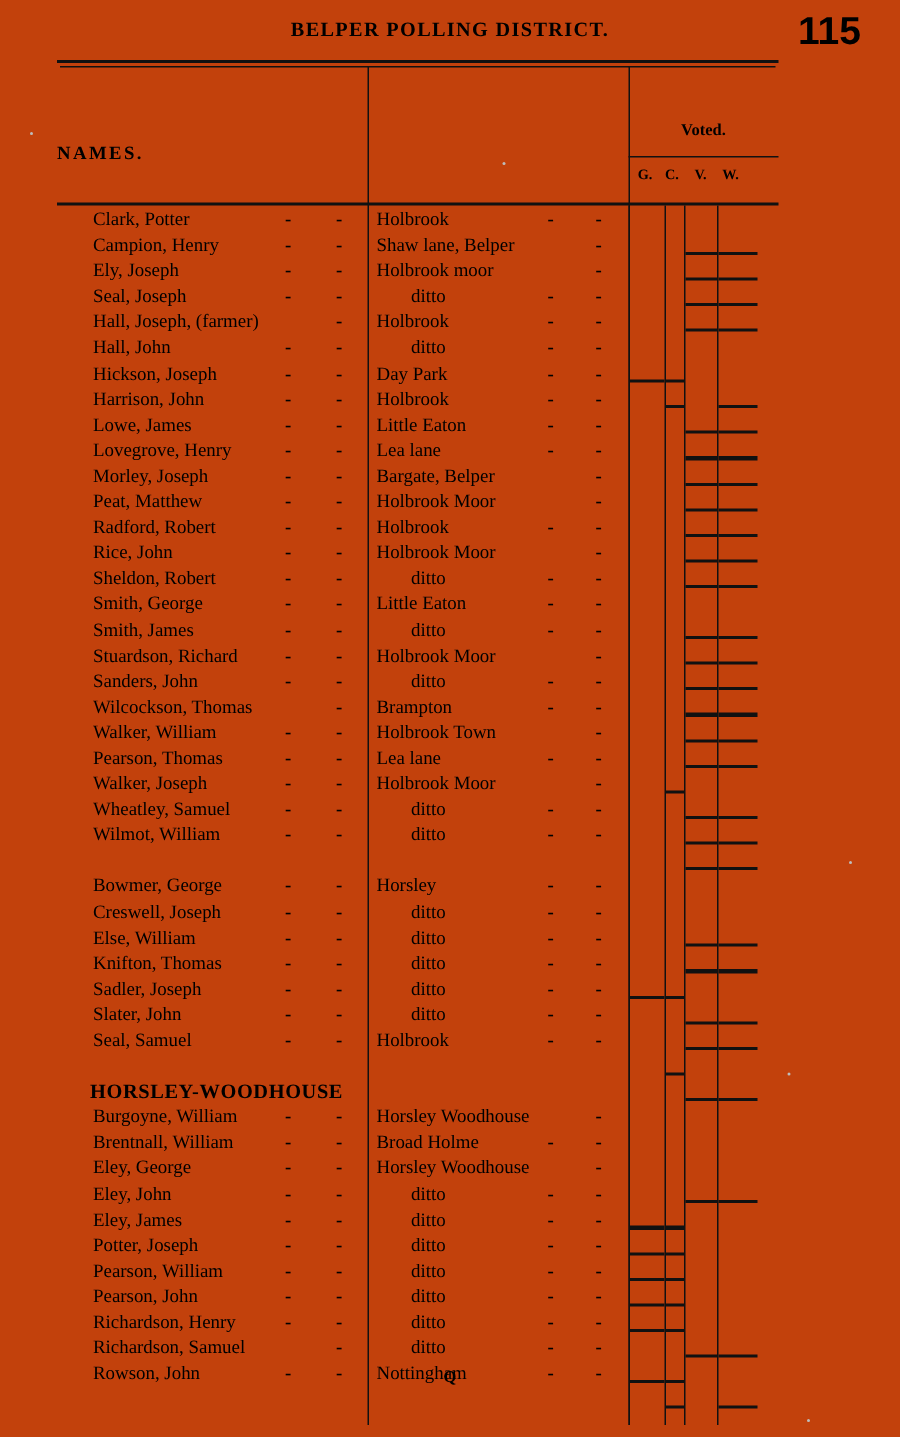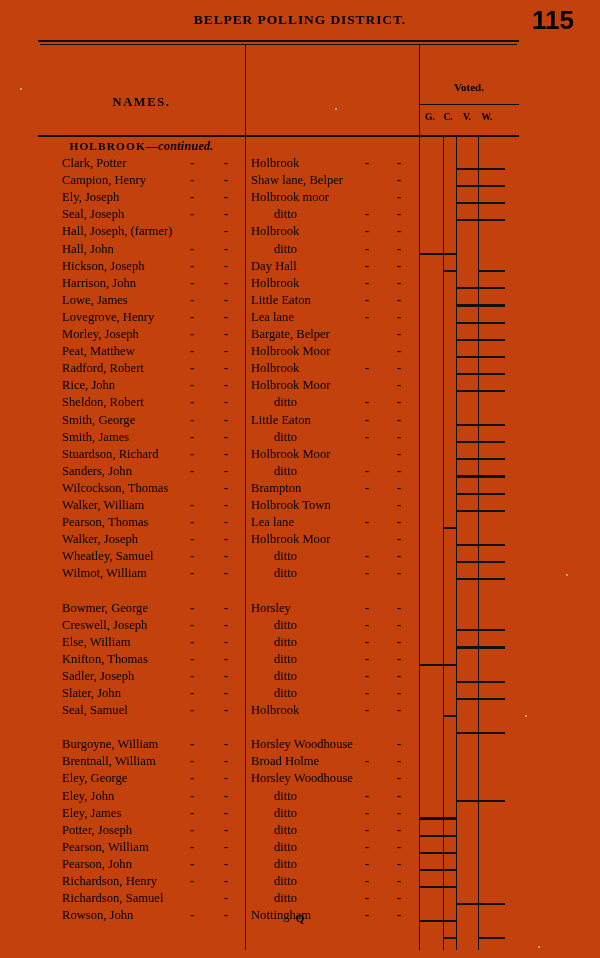--- a/index.html
+++ b/index.html
@@ -82,21 +82,21 @@
 
   
   .vr-g { left: 381px; top: 97px; height: 813px; }
   .vr-c { left: 405px; top: 97px; height: 813px; }
   .vr-v { left: 418px; top: 97px; height: 813px; }
   .vr-w { left: 440px; top: 97px; height: 813px; }
 
   
   .th-names {
     position: absolute; left: 0; top: 55px; width: 207px;
-    text-align: center; font-weight: bold; font-size: 12.5px;
+    font-weight: bold; font-size: 12.5px;
     letter-spacing: 1.6px;
   }
   .th-residence {
     position: absolute; left: 207px; top: 55px; width: 174px;
     text-align: center; font-weight: bold; font-size: 12.5px;
     letter-spacing: 1.4px;
   }
   .th-voted {
     position: absolute; left: 381px; top: 41px; width: 100px;
     text-align: center; font-weight: bold; font-size: 11px;
@@ -208,271 +208,271 @@
 
     <div class="th-names">NAMES.</div>
     <div class="th-voted">Voted.</div>
 
     <div class="th-cand g">G.</div>
     <div class="th-cand c">C.</div>
     <div class="th-cand v">V.</div>
     <div class="th-cand w">W.</div>
 
     <div class="rows" id="rows-host">
+        <div class="row">
+          <span class="nm">Clark, Potter</span>
+          <span class="nm-d1 dash">-</span>
+          <span class="nm-d2 dash">-</span>
+          <span class="rs">Holbrook</span>
+          <span class="rs-d1 dash">-</span>
+          <span class="rs-d2 dash">-</span>
+        </div>
+        <div class="row">
+          <span class="nm">Campion, Henry</span>
+          <span class="nm-d1 dash">-</span>
+          <span class="nm-d2 dash">-</span>
+          <span class="rs">Shaw lane, Belper</span>
+          <span class="rs-d2 dash">-</span>
+        </div>
+        <div class="row">
+          <span class="nm">Ely, Joseph</span>
+          <span class="nm-d1 dash">-</span>
+          <span class="nm-d2 dash">-</span>
+          <span class="rs">Holbrook moor</span>
+          <span class="rs-d2 dash">-</span>
+        </div>
+        <div class="row">
+          <span class="nm">Seal, Joseph</span>
+          <span class="nm-d1 dash">-</span>
+          <span class="nm-d2 dash">-</span>
+          <span class="rs indent">ditto</span>
+          <span class="rs-d1 dash">-</span>
+          <span class="rs-d2 dash">-</span>
+        </div>
+        <div class="row">
+          <span class="nm">Hall, Joseph, (farmer)</span>
+          <span class="nm-d2 dash">-</span>
+          <span class="rs">Holbrook</span>
+          <span class="rs-d1 dash">-</span>
+          <span class="rs-d2 dash">-</span>
+        </div>
+        <div class="row">
+          <span class="nm">Hall, John</span>
+          <span class="nm-d1 dash">-</span>
+          <span class="nm-d2 dash">-</span>
+          <span class="rs indent">ditto</span>
+          <span class="rs-d1 dash">-</span>
+          <span class="rs-d2 dash">-</span>
+        </div>
+        <div class="row">
+          <span class="nm">Hickson, Joseph</span>
+          <span class="nm-d1 dash">-</span>
+          <span class="nm-d2 dash">-</span>
+          <span class="rs">Day Park</span>
+          <span class="rs-d1 dash">-</span>
+          <span class="rs-d2 dash">-</span>
+        </div>
+        <div class="row">
+          <span class="nm">Harrison, John</span>
+          <span class="nm-d1 dash">-</span>
+          <span class="nm-d2 dash">-</span>
+          <span class="rs">Holbrook</span>
+          <span class="rs-d1 dash">-</span>
+          <span class="rs-d2 dash">-</span>
+        </div>
+        <div class="row">
+          <span class="nm">Lowe, James</span>
+          <span class="nm-d1 dash">-</span>
+          <span class="nm-d2 dash">-</span>
+          <span class="rs">Little Eaton</span>
+          <span class="rs-d1 dash">-</span>
+          <span class="rs-d2 dash">-</span>
+        </div>
+        <div class="row">
+          <span class="nm">Lovegrove, Henry</span>
+          <span class="nm-d1 dash">-</span>
+          <span class="nm-d2 dash">-</span>
+          <span class="rs">Lea lane</span>
+          <span class="rs-d1 dash">-</span>
+          <span class="rs-d2 dash">-</span>
+        </div>
+        <div class="row">
+          <span class="nm">Morley, Joseph</span>
+          <span class="nm-d1 dash">-</span>
+          <span class="nm-d2 dash">-</span>
+          <span class="rs">Bargate, Belper</span>
+          <span class="rs-d2 dash">-</span>
+        </div>
+        <div class="row">
+          <span class="nm">Peat, Matthew</span>
+          <span class="nm-d1 dash">-</span>
+          <span class="nm-d2 dash">-</span>
+          <span class="rs">Holbrook Moor</span>
+          <span class="rs-d2 dash">-</span>
+        </div>
+        <div class="row">
+          <span class="nm">Radford, Robert</span>
+          <span class="nm-d1 dash">-</span>
+          <span class="nm-d2 dash">-</span>
+          <span class="rs">Holbrook</span>
+          <span class="rs-d1 dash">-</span>
+          <span class="rs-d2 dash">-</span>
+        </div>
+        <div class="row">
+          <span class="nm">Rice, John</span>
+          <span class="nm-d1 dash">-</span>
+          <span class="nm-d2 dash">-</span>
+          <span class="rs">Holbrook Moor</span>
+          <span class="rs-d2 dash">-</span>
+        </div>
+        <div class="row">
+          <span class="nm">Sheldon, Robert</span>
+          <span class="nm-d1 dash">-</span>
+          <span class="nm-d2 dash">-</span>
+          <span class="rs indent">ditto</span>
+          <span class="rs-d1 dash">-</span>
+          <span class="rs-d2 dash">-</span>
+        </div>
+        <div class="row">
+          <span class="nm">Smith, George</span>
+          <span class="nm-d1 dash">-</span>
+          <span class="nm-d2 dash">-</span>
+          <span class="rs">Little Eaton</span>
+          <span class="rs-d1 dash">-</span>
+          <span class="rs-d2 dash">-</span>
+        </div>
+        <div class="row">
+          <span class="nm">Smith, James</span>
+          <span class="nm-d1 dash">-</span>
+          <span class="nm-d2 dash">-</span>
+          <span class="rs indent">ditto</span>
+          <span class="rs-d1 dash">-</span>
+          <span class="rs-d2 dash">-</span>
+        </div>
+        <div class="row">
+          <span class="nm">Stuardson, Richard</span>
+          <span class="nm-d1 dash">-</span>
+          <span class="nm-d2 dash">-</span>
+          <span class="rs">Holbrook Moor</span>
+          <span class="rs-d2 dash">-</span>
+        </div>
+        <div class="row">
+          <span class="nm">Sanders, John</span>
+          <span class="nm-d1 dash">-</span>
+          <span class="nm-d2 dash">-</span>
+          <span class="rs indent">ditto</span>
+          <span class="rs-d1 dash">-</span>
+          <span class="rs-d2 dash">-</span>
+        </div>
+        <div class="row">
+          <span class="nm">Wilcockson, Thomas</span>
+          <span class="nm-d2 dash">-</span>
+          <span class="rs">Brampton</span>
+          <span class="rs-d1 dash">-</span>
+          <span class="rs-d2 dash">-</span>
+        </div>
+        <div class="row">
+          <span class="nm">Walker, William</span>
+          <span class="nm-d1 dash">-</span>
+          <span class="nm-d2 dash">-</span>
+          <span class="rs">Holbrook Town</span>
+          <span class="rs-d2 dash">-</span>
+        </div>
+        <div class="row">
+          <span class="nm">Pearson, Thomas</span>
+          <span class="nm-d1 dash">-</span>
+          <span class="nm-d2 dash">-</span>
+          <span class="rs">Lea lane</span>
+          <span class="rs-d1 dash">-</span>
+          <span class="rs-d2 dash">-</span>
+        </div>
+        <div class="row">
+          <span class="nm">Walker, Joseph</span>
+          <span class="nm-d1 dash">-</span>
+          <span class="nm-d2 dash">-</span>
+          <span class="rs">Holbrook Moor</span>
+          <span class="rs-d2 dash">-</span>
+        </div>
+        <div class="row">
+          <span class="nm">Wheatley, Samuel</span>
+          <span class="nm-d1 dash">-</span>
+          <span class="nm-d2 dash">-</span>
+          <span class="rs indent">ditto</span>
+          <span class="rs-d1 dash">-</span>
+          <span class="rs-d2 dash">-</span>
+        </div>
+        <div class="row">
+          <span class="nm">Wilmot, William</span>
+          <span class="nm-d1 dash">-</span>
+          <span class="nm-d2 dash">-</span>
+          <span class="rs indent">ditto</span>
+          <span class="rs-d1 dash">-</span>
+          <span class="rs-d2 dash">-</span>
+        </div>
+        <div class="row spacer"></div>
+        <div class="row">
+          <span class="nm">Bowmer, George</span>
+          <span class="nm-d1 dash">-</span>
+          <span class="nm-d2 dash">-</span>
+          <span class="rs">Horsley</span>
+          <span class="rs-d1 dash">-</span>
+          <span class="rs-d2 dash">-</span>
+        </div>
+        <div class="row">
+          <span class="nm">Creswell, Joseph</span>
+          <span class="nm-d1 dash">-</span>
+          <span class="nm-d2 dash">-</span>
+          <span class="rs indent">ditto</span>
+          <span class="rs-d1 dash">-</span>
+          <span class="rs-d2 dash">-</span>
+        </div>
+        <div class="row">
+          <span class="nm">Else, William</span>
+          <span class="nm-d1 dash">-</span>
+          <span class="nm-d2 dash">-</span>
+          <span class="rs indent">ditto</span>
+          <span class="rs-d1 dash">-</span>
+          <span class="rs-d2 dash">-</span>
+        </div>
+        <div class="row">
+          <span class="nm">Knifton, Thomas</span>
+          <span class="nm-d1 dash">-</span>
+          <span class="nm-d2 dash">-</span>
+          <span class="rs indent">ditto</span>
+          <span class="rs-d1 dash">-</span>
+          <span class="rs-d2 dash">-</span>
+        </div>
+        <div class="row">
+          <span class="nm">Sadler, Joseph</span>
+          <span class="nm-d1 dash">-</span>
+          <span class="nm-d2 dash">-</span>
+          <span class="rs indent">ditto</span>
+          <span class="rs-d1 dash">-</span>
+          <span class="rs-d2 dash">-</span>
+        </div>
+        <div class="row">
+          <span class="nm">Slater, John</span>
+          <span class="nm-d1 dash">-</span>
+          <span class="nm-d2 dash">-</span>
+          <span class="rs indent">ditto</span>
+          <span class="rs-d1 dash">-</span>
+          <span class="rs-d2 dash">-</span>
+        </div>
+        <div class="row">
+          <span class="nm">Seal, Samuel</span>
+          <span class="nm-d1 dash">-</span>
+          <span class="nm-d2 dash">-</span>
+          <span class="rs">Holbrook</span>
+          <span class="rs-d1 dash">-</span>
+          <span class="rs-d2 dash">-</span>
+        </div>
+        <div class="row spacer"></div>
         <div class="row section">
-          <div class="sec-center sec-smallcaps"><span>HOLBROOK</span><span class="cont">—continued.</span></div>
-        </div>
-        <div class="row">
-          <span class="nm">Clark, Potter</span>
-          <span class="nm-d1 dash">-</span>
-          <span class="nm-d2 dash">-</span>
-          <span class="rs">Holbrook</span>
-          <span class="rs-d1 dash">-</span>
-          <span class="rs-d2 dash">-</span>
-        </div>
-        <div class="row">
-          <span class="nm">Campion, Henry</span>
-          <span class="nm-d1 dash">-</span>
-          <span class="nm-d2 dash">-</span>
-          <span class="rs">Shaw lane, Belper</span>
-          <span class="rs-d2 dash">-</span>
-        </div>
-        <div class="row">
-          <span class="nm">Ely, Joseph</span>
-          <span class="nm-d1 dash">-</span>
-          <span class="nm-d2 dash">-</span>
-          <span class="rs">Holbrook moor</span>
-          <span class="rs-d2 dash">-</span>
-        </div>
-        <div class="row">
-          <span class="nm">Seal, Joseph</span>
-          <span class="nm-d1 dash">-</span>
-          <span class="nm-d2 dash">-</span>
-          <span class="rs indent">ditto</span>
-          <span class="rs-d1 dash">-</span>
-          <span class="rs-d2 dash">-</span>
-        </div>
-        <div class="row">
-          <span class="nm">Hall, Joseph, (farmer)</span>
-          <span class="nm-d2 dash">-</span>
-          <span class="rs">Holbrook</span>
-          <span class="rs-d1 dash">-</span>
-          <span class="rs-d2 dash">-</span>
-        </div>
-        <div class="row">
-          <span class="nm">Hall, John</span>
-          <span class="nm-d1 dash">-</span>
-          <span class="nm-d2 dash">-</span>
-          <span class="rs indent">ditto</span>
-          <span class="rs-d1 dash">-</span>
-          <span class="rs-d2 dash">-</span>
-        </div>
-        <div class="row">
-          <span class="nm">Hickson, Joseph</span>
-          <span class="nm-d1 dash">-</span>
-          <span class="nm-d2 dash">-</span>
-          <span class="rs">Day Hall</span>
-          <span class="rs-d1 dash">-</span>
-          <span class="rs-d2 dash">-</span>
-        </div>
-        <div class="row">
-          <span class="nm">Harrison, John</span>
-          <span class="nm-d1 dash">-</span>
-          <span class="nm-d2 dash">-</span>
-          <span class="rs">Holbrook</span>
-          <span class="rs-d1 dash">-</span>
-          <span class="rs-d2 dash">-</span>
-        </div>
-        <div class="row">
-          <span class="nm">Lowe, James</span>
-          <span class="nm-d1 dash">-</span>
-          <span class="nm-d2 dash">-</span>
-          <span class="rs">Little Eaton</span>
-          <span class="rs-d1 dash">-</span>
-          <span class="rs-d2 dash">-</span>
-        </div>
-        <div class="row">
-          <span class="nm">Lovegrove, Henry</span>
-          <span class="nm-d1 dash">-</span>
-          <span class="nm-d2 dash">-</span>
-          <span class="rs">Lea lane</span>
-          <span class="rs-d1 dash">-</span>
-          <span class="rs-d2 dash">-</span>
-        </div>
-        <div class="row">
-          <span class="nm">Morley, Joseph</span>
-          <span class="nm-d1 dash">-</span>
-          <span class="nm-d2 dash">-</span>
-          <span class="rs">Bargate, Belper</span>
-          <span class="rs-d2 dash">-</span>
-        </div>
-        <div class="row">
-          <span class="nm">Peat, Matthew</span>
-          <span class="nm-d1 dash">-</span>
-          <span class="nm-d2 dash">-</span>
-          <span class="rs">Holbrook Moor</span>
-          <span class="rs-d2 dash">-</span>
-        </div>
-        <div class="row">
-          <span class="nm">Radford, Robert</span>
-          <span class="nm-d1 dash">-</span>
-          <span class="nm-d2 dash">-</span>
-          <span class="rs">Holbrook</span>
-          <span class="rs-d1 dash">-</span>
-          <span class="rs-d2 dash">-</span>
-        </div>
-        <div class="row">
-          <span class="nm">Rice, John</span>
-          <span class="nm-d1 dash">-</span>
-          <span class="nm-d2 dash">-</span>
-          <span class="rs">Holbrook Moor</span>
-          <span class="rs-d2 dash">-</span>
-        </div>
-        <div class="row">
-          <span class="nm">Sheldon, Robert</span>
-          <span class="nm-d1 dash">-</span>
-          <span class="nm-d2 dash">-</span>
-          <span class="rs indent">ditto</span>
-          <span class="rs-d1 dash">-</span>
-          <span class="rs-d2 dash">-</span>
-        </div>
-        <div class="row">
-          <span class="nm">Smith, George</span>
-          <span class="nm-d1 dash">-</span>
-          <span class="nm-d2 dash">-</span>
-          <span class="rs">Little Eaton</span>
-          <span class="rs-d1 dash">-</span>
-          <span class="rs-d2 dash">-</span>
-        </div>
-        <div class="row">
-          <span class="nm">Smith, James</span>
-          <span class="nm-d1 dash">-</span>
-          <span class="nm-d2 dash">-</span>
-          <span class="rs indent">ditto</span>
-          <span class="rs-d1 dash">-</span>
-          <span class="rs-d2 dash">-</span>
-        </div>
-        <div class="row">
-          <span class="nm">Stuardson, Richard</span>
-          <span class="nm-d1 dash">-</span>
-          <span class="nm-d2 dash">-</span>
-          <span class="rs">Holbrook Moor</span>
-          <span class="rs-d2 dash">-</span>
-        </div>
-        <div class="row">
-          <span class="nm">Sanders, John</span>
-          <span class="nm-d1 dash">-</span>
-          <span class="nm-d2 dash">-</span>
-          <span class="rs indent">ditto</span>
-          <span class="rs-d1 dash">-</span>
-          <span class="rs-d2 dash">-</span>
-        </div>
-        <div class="row">
-          <span class="nm">Wilcockson, Thomas</span>
-          <span class="nm-d2 dash">-</span>
-          <span class="rs">Brampton</span>
-          <span class="rs-d1 dash">-</span>
-          <span class="rs-d2 dash">-</span>
-        </div>
-        <div class="row">
-          <span class="nm">Walker, William</span>
-          <span class="nm-d1 dash">-</span>
-          <span class="nm-d2 dash">-</span>
-          <span class="rs">Holbrook Town</span>
-          <span class="rs-d2 dash">-</span>
-        </div>
-        <div class="row">
-          <span class="nm">Pearson, Thomas</span>
-          <span class="nm-d1 dash">-</span>
-          <span class="nm-d2 dash">-</span>
-          <span class="rs">Lea lane</span>
-          <span class="rs-d1 dash">-</span>
-          <span class="rs-d2 dash">-</span>
-        </div>
-        <div class="row">
-          <span class="nm">Walker, Joseph</span>
-          <span class="nm-d1 dash">-</span>
-          <span class="nm-d2 dash">-</span>
-          <span class="rs">Holbrook Moor</span>
-          <span class="rs-d2 dash">-</span>
-        </div>
-        <div class="row">
-          <span class="nm">Wheatley, Samuel</span>
-          <span class="nm-d1 dash">-</span>
-          <span class="nm-d2 dash">-</span>
-          <span class="rs indent">ditto</span>
-          <span class="rs-d1 dash">-</span>
-          <span class="rs-d2 dash">-</span>
-        </div>
-        <div class="row">
-          <span class="nm">Wilmot, William</span>
-          <span class="nm-d1 dash">-</span>
-          <span class="nm-d2 dash">-</span>
-          <span class="rs indent">ditto</span>
-          <span class="rs-d1 dash">-</span>
-          <span class="rs-d2 dash">-</span>
-        </div>
-        <div class="row spacer"></div>
-        <div class="row">
-          <span class="nm">Bowmer, George</span>
-          <span class="nm-d1 dash">-</span>
-          <span class="nm-d2 dash">-</span>
-          <span class="rs">Horsley</span>
-          <span class="rs-d1 dash">-</span>
-          <span class="rs-d2 dash">-</span>
-        </div>
-        <div class="row">
-          <span class="nm">Creswell, Joseph</span>
-          <span class="nm-d1 dash">-</span>
-          <span class="nm-d2 dash">-</span>
-          <span class="rs indent">ditto</span>
-          <span class="rs-d1 dash">-</span>
-          <span class="rs-d2 dash">-</span>
-        </div>
-        <div class="row">
-          <span class="nm">Else, William</span>
-          <span class="nm-d1 dash">-</span>
-          <span class="nm-d2 dash">-</span>
-          <span class="rs indent">ditto</span>
-          <span class="rs-d1 dash">-</span>
-          <span class="rs-d2 dash">-</span>
-        </div>
-        <div class="row">
-          <span class="nm">Knifton, Thomas</span>
-          <span class="nm-d1 dash">-</span>
-          <span class="nm-d2 dash">-</span>
-          <span class="rs indent">ditto</span>
-          <span class="rs-d1 dash">-</span>
-          <span class="rs-d2 dash">-</span>
-        </div>
-        <div class="row">
-          <span class="nm">Sadler, Joseph</span>
-          <span class="nm-d1 dash">-</span>
-          <span class="nm-d2 dash">-</span>
-          <span class="rs indent">ditto</span>
-          <span class="rs-d1 dash">-</span>
-          <span class="rs-d2 dash">-</span>
-        </div>
-        <div class="row">
-          <span class="nm">Slater, John</span>
-          <span class="nm-d1 dash">-</span>
-          <span class="nm-d2 dash">-</span>
-          <span class="rs indent">ditto</span>
-          <span class="rs-d1 dash">-</span>
-          <span class="rs-d2 dash">-</span>
-        </div>
-        <div class="row">
-          <span class="nm">Seal, Samuel</span>
-          <span class="nm-d1 dash">-</span>
-          <span class="nm-d2 dash">-</span>
-          <span class="rs">Holbrook</span>
-          <span class="rs-d1 dash">-</span>
-          <span class="rs-d2 dash">-</span>
-        </div>
-        <div class="row spacer"></div>
+          <div class="sec-left">HORSLEY-WOODHOUSE</div>
+        </div>
         <div class="row">
           <span class="nm">Burgoyne, William</span>
           <span class="nm-d1 dash">-</span>
           <span class="nm-d2 dash">-</span>
           <span class="rs">Horsley Woodhouse</span>
           <span class="rs-d2 dash">-</span>
         </div>
         <div class="row">
           <span class="nm">Brentnall, William</span>
           <span class="nm-d1 dash">-</span>

